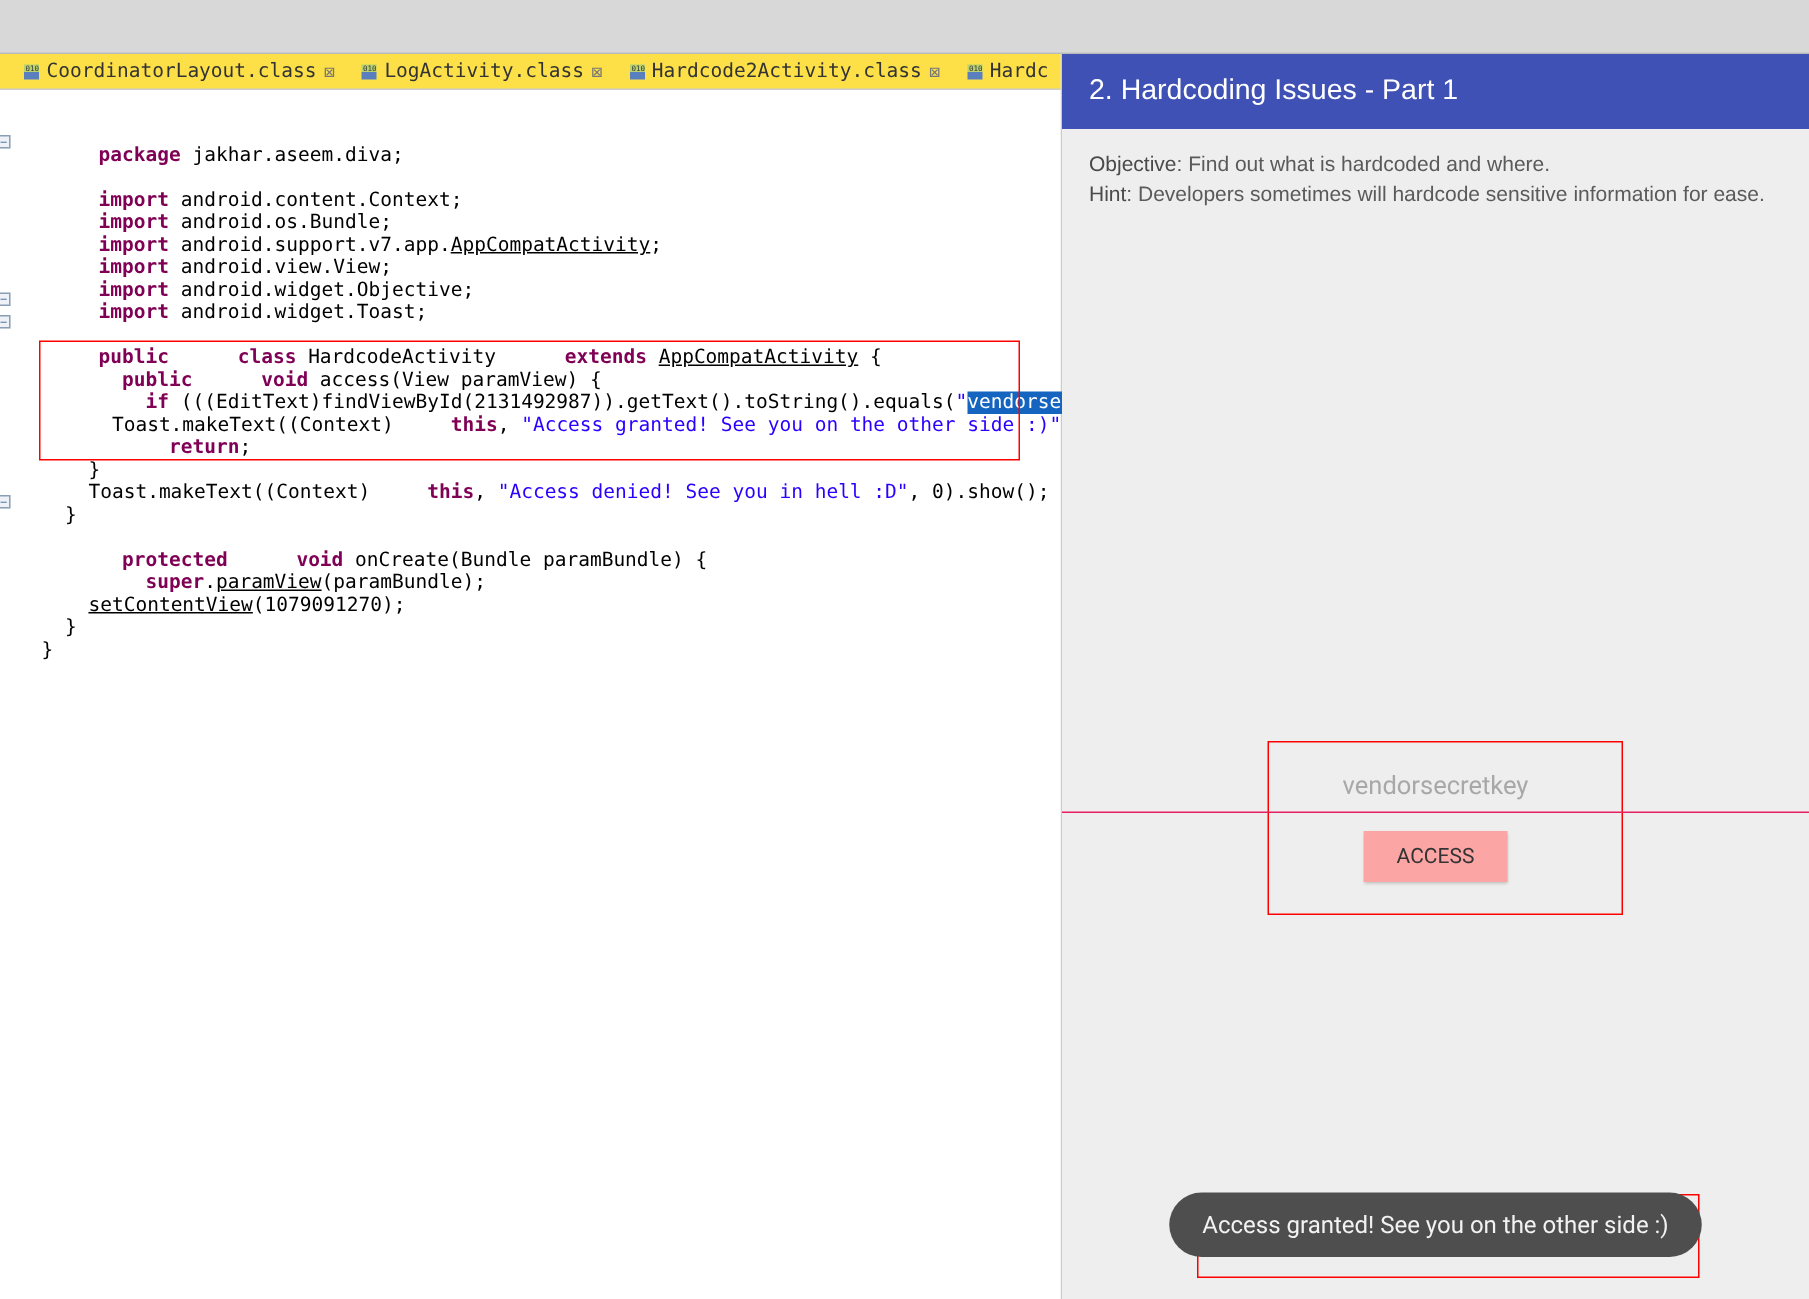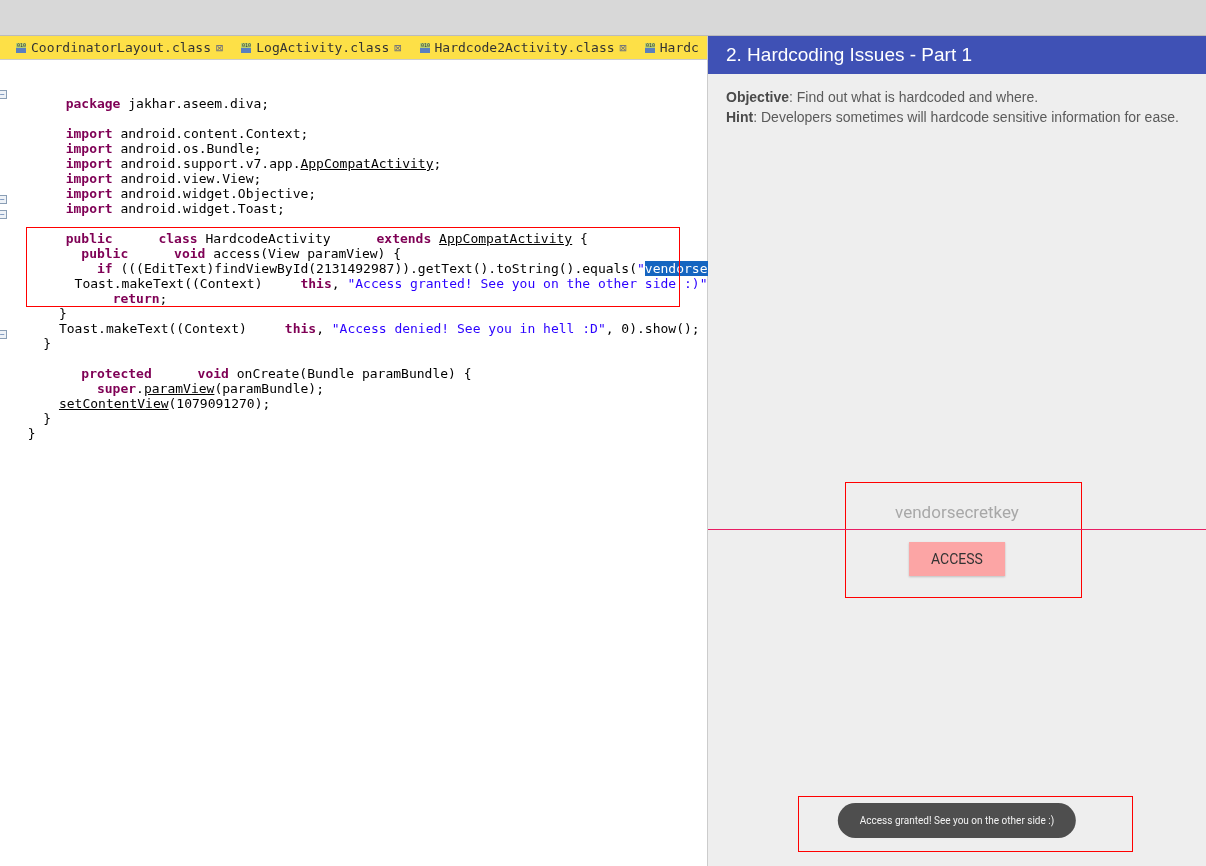--- a/index.html
+++ b/index.html
@@ -93,40 +93,40 @@
   pointer-events: none;
 }
 .emulator-pane {
   flex: 1;
   background: #eeeeee;
   display: flex;
   flex-direction: column;
   position: relative;
 }
 .app-bar {
-  height: 38px;
+  height: 50px;
   background: #3f51b5;
   color: white;
   display: flex;
   align-items: center;
   padding-left: 18px;
   font-size: 19px;
   font-weight: 500;
 }
 .emu-content {
   flex: 1;
   position: relative;
   padding: 14px 18px;
 }
 .objective-text {
   font-size: 14px;
   color: #5a5a5a;
   line-height: 1.4;
 }
-.objective-text b { color: #4a4a4a; font-weight: bold; }
+.objective-text b { color: #4a4a4a; font-weight: normal; }
 .edit-text {
   position: absolute;
   top: 428px;
   left: 50%;
   transform: translateX(-50%);
   width: 200px;
   text-align: center;
   font-size: 17px;
   color: #a8a8a8;
   font-family: Roboto, sans-serif;
@@ -154,21 +154,21 @@
 }
 .toast {
   position: absolute;
   bottom: 28px;
   left: 50%;
   transform: translateX(-50%);
   background: #4e4e4e;
   color: #f2f2f2;
   padding: 12px 22px;
   border-radius: 22px;
-  font-size: 10px;
+  font-size: 16px;
   white-space: nowrap;
   font-family: Roboto, sans-serif;
 }
 </style>
 </head>
 <body>
 
 <div class="top-bar"></div>
 
 <div class="main-area">

